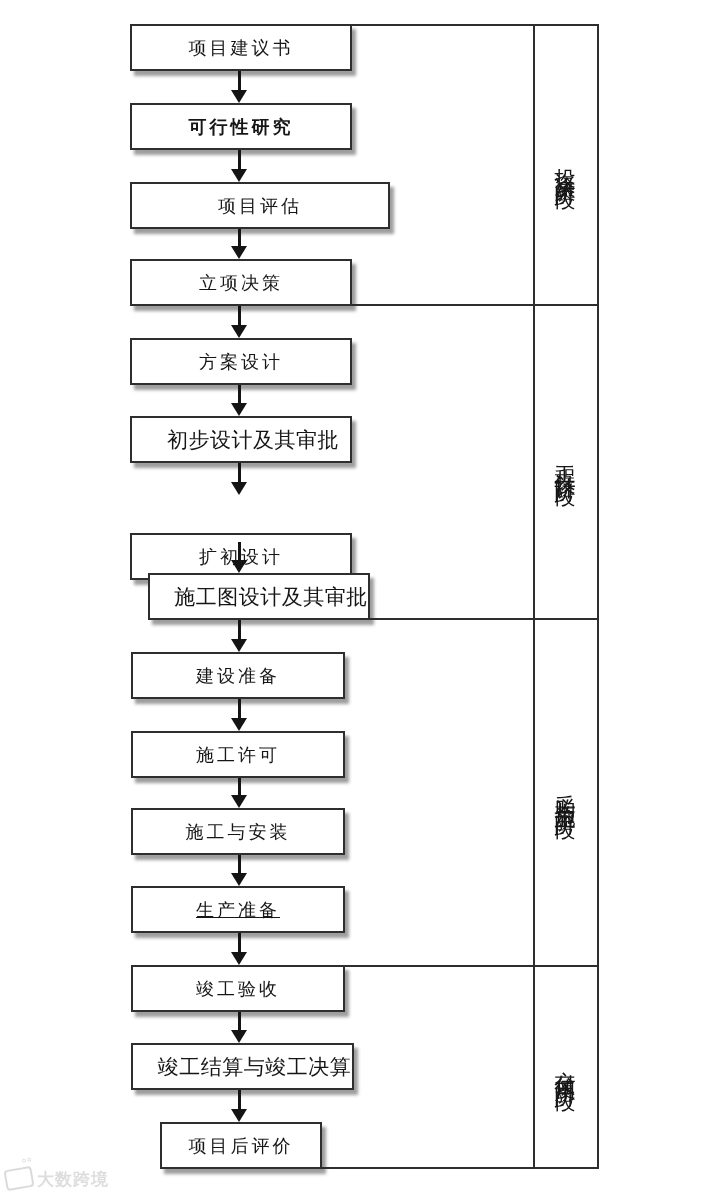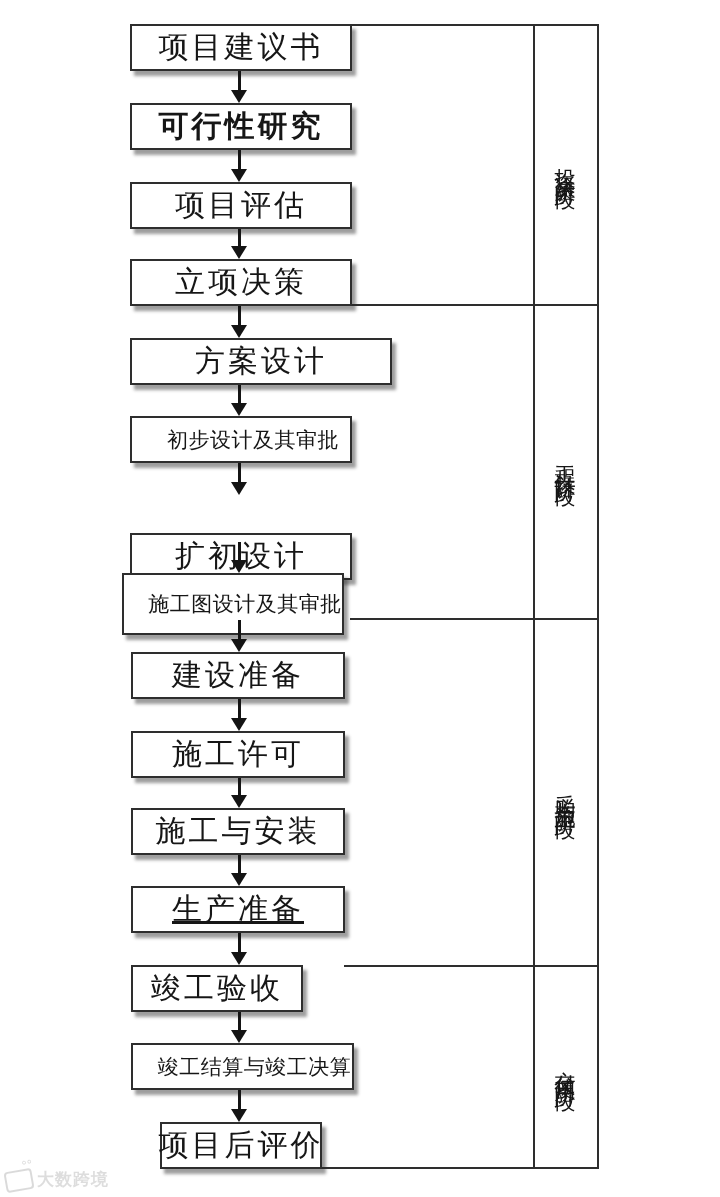--- a/index.html
+++ b/index.html
@@ -13,21 +13,21 @@
   }
   .fbox {
     position: absolute;
     box-sizing: border-box;
     border: 2px solid #2e2e2e;
     background: #ffffff;
     box-shadow: 4px 5px 3px rgba(40,40,40,0.45);
     display: flex;
     align-items: center;
     justify-content: center;
-    font-size: 30px;
+    font-size: 18px;
     letter-spacing: 3px;
     color: #161616;
     white-space: nowrap;
   }
   .fbox.long { letter-spacing: 0.5px; font-size: 21px; padding-left: 24px; }
   .hline, .vline { position: absolute; background: #2e2e2e; }
   .hline { height: 2px; }
   .vline { width: 2px; }
   .phase {
     position: absolute;
@@ -61,21 +61,21 @@
     height: 0;
     border-left: 8.5px solid transparent;
     border-right: 8.5px solid transparent;
     border-top: 13px solid #141414;
   }
   .watermark {
     position: absolute;
     left: 5px;
     top: 1168px;
     display: flex;
-    align-items: flex-end;
+    align-items: flex-start;
     gap: 4px;
     opacity: 0.55;
   }
   .wm-icon {
     position: relative;
     width: 24px;
     height: 17px;
     border: 2px solid #bdbdbd;
     border-radius: 4px;
     transform: rotate(-10deg);
@@ -118,31 +118,31 @@
   </div>
   <div class="phase" style="top:618px; height:347px;">
     <div class="phase-label">采购与施工阶段</div>
   </div>
   <div class="phase" style="top:965px; height:202px;">
     <div class="phase-label">交付使用阶段</div>
   </div>
 
   <div class="fbox" style="left:130px; top:24px; width:222px; height:47px;">项目建议书</div>
   <div class="fbox" style="left:130px; top:103px; width:222px; height:47px;font-weight:bold;">可行性研究</div>
-  <div class="fbox" style="left:130px; top:182px; width:222px; height:47px;">项目评估</div>
+  <div class="fbox" style="left:130px; top:182px; width:260px; height:47px;">项目评估</div>
   <div class="fbox" style="left:130px; top:259px; width:222px; height:47px;">立项决策</div>
-  <div class="fbox" style="left:130px; top:338px; width:262px; height:47px;">方案设计</div>
+  <div class="fbox" style="left:130px; top:338px; width:222px; height:47px;">方案设计</div>
   <div class="fbox long" style="left:130px; top:416px; width:222px; height:47px;">初步设计及其审批</div>
   <div class="fbox" style="left:130px; top:495px; width:222px; height:47px;margin-top:38px;">扩初设计</div>
-  <div class="fbox long" style="left:122px; top:573px; width:222px; height:62px;">施工图设计及其审批</div>
+  <div class="fbox long" style="left:148px; top:573px; width:222px; height:47px;">施工图设计及其审批</div>
   <div class="fbox" style="left:131px; top:652px; width:214px; height:47px;">建设准备</div>
   <div class="fbox" style="left:131px; top:731px; width:214px; height:47px;text-align:center;">施工许可</div>
   <div class="fbox" style="left:131px; top:808px; width:214px; height:47px;">施工与安装</div>
   <div class="fbox" style="left:131px; top:886px; width:214px; height:47px;text-decoration:underline;">生产准备</div>
-  <div class="fbox" style="left:131px; top:965px; width:172px; height:47px;">竣工验收</div>
+  <div class="fbox" style="left:131px; top:965px; width:214px; height:47px;">竣工验收</div>
   <div class="fbox long" style="left:131px; top:1043px; width:223px; height:47px;">竣工结算与竣工决算</div>
   <div class="fbox" style="left:160px; top:1122px; width:162px; height:47px;">项目后评价</div>
 
   <div class="arrow" style="top:71px; height:32px;">
       <div class="stem"></div>
       <div class="head"></div>
     </div>
   <div class="arrow" style="top:150px; height:32px;">
       <div class="stem"></div>
       <div class="head"></div>

